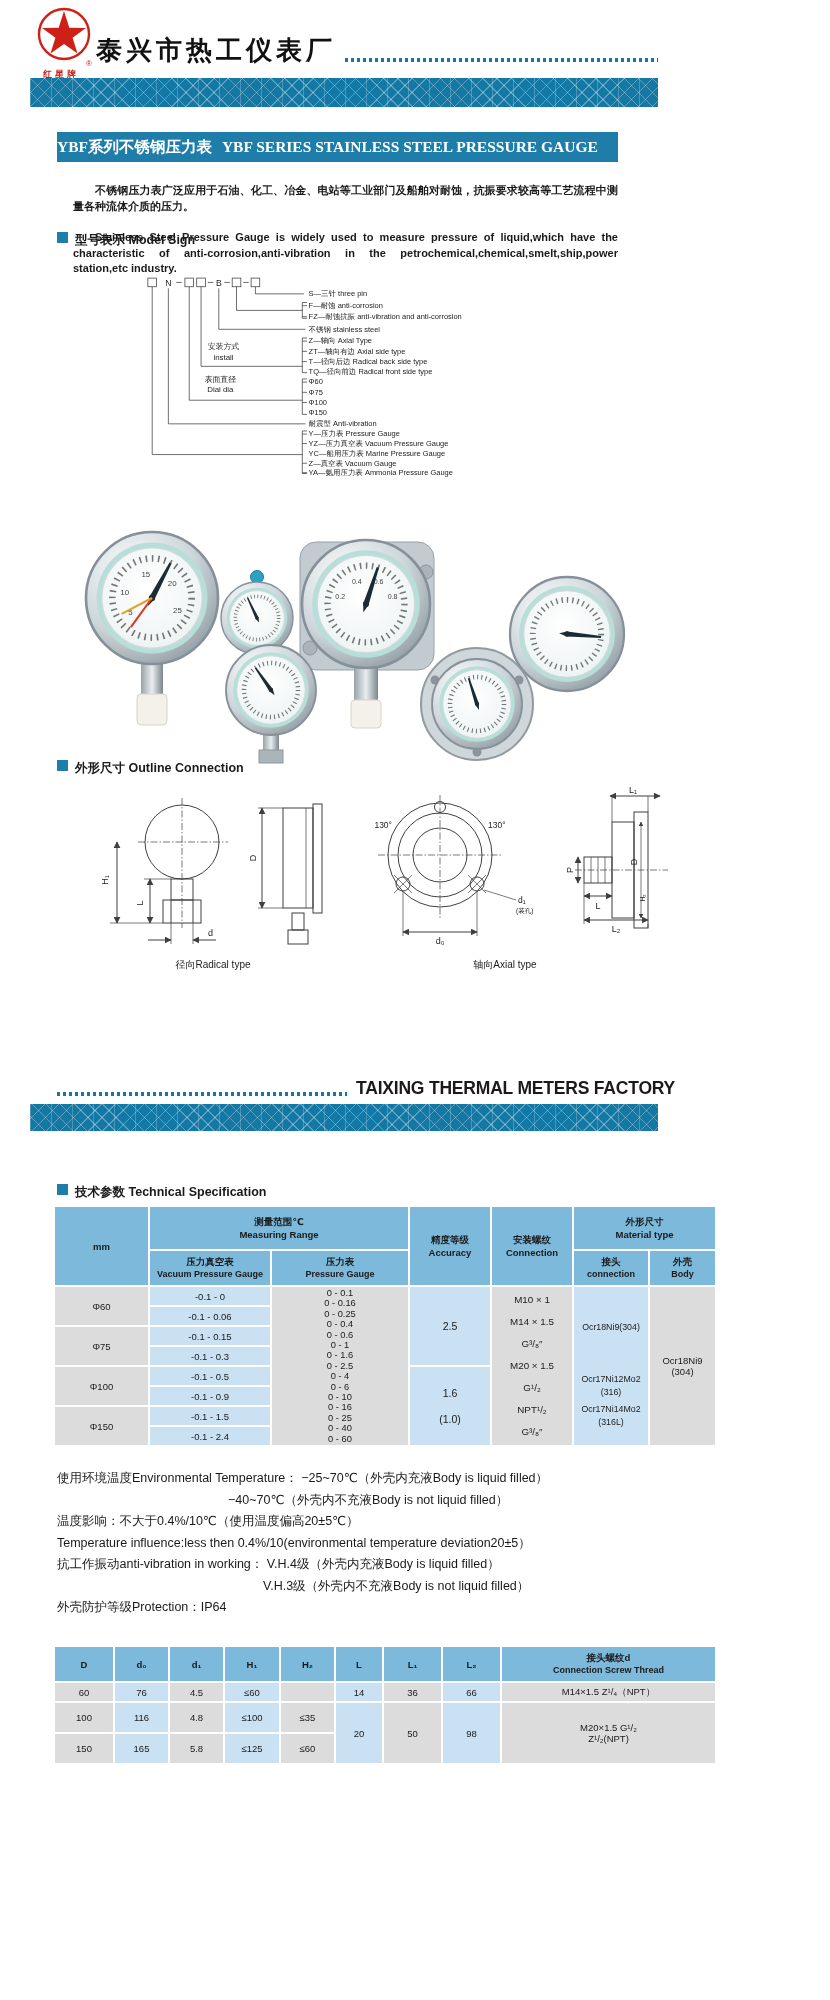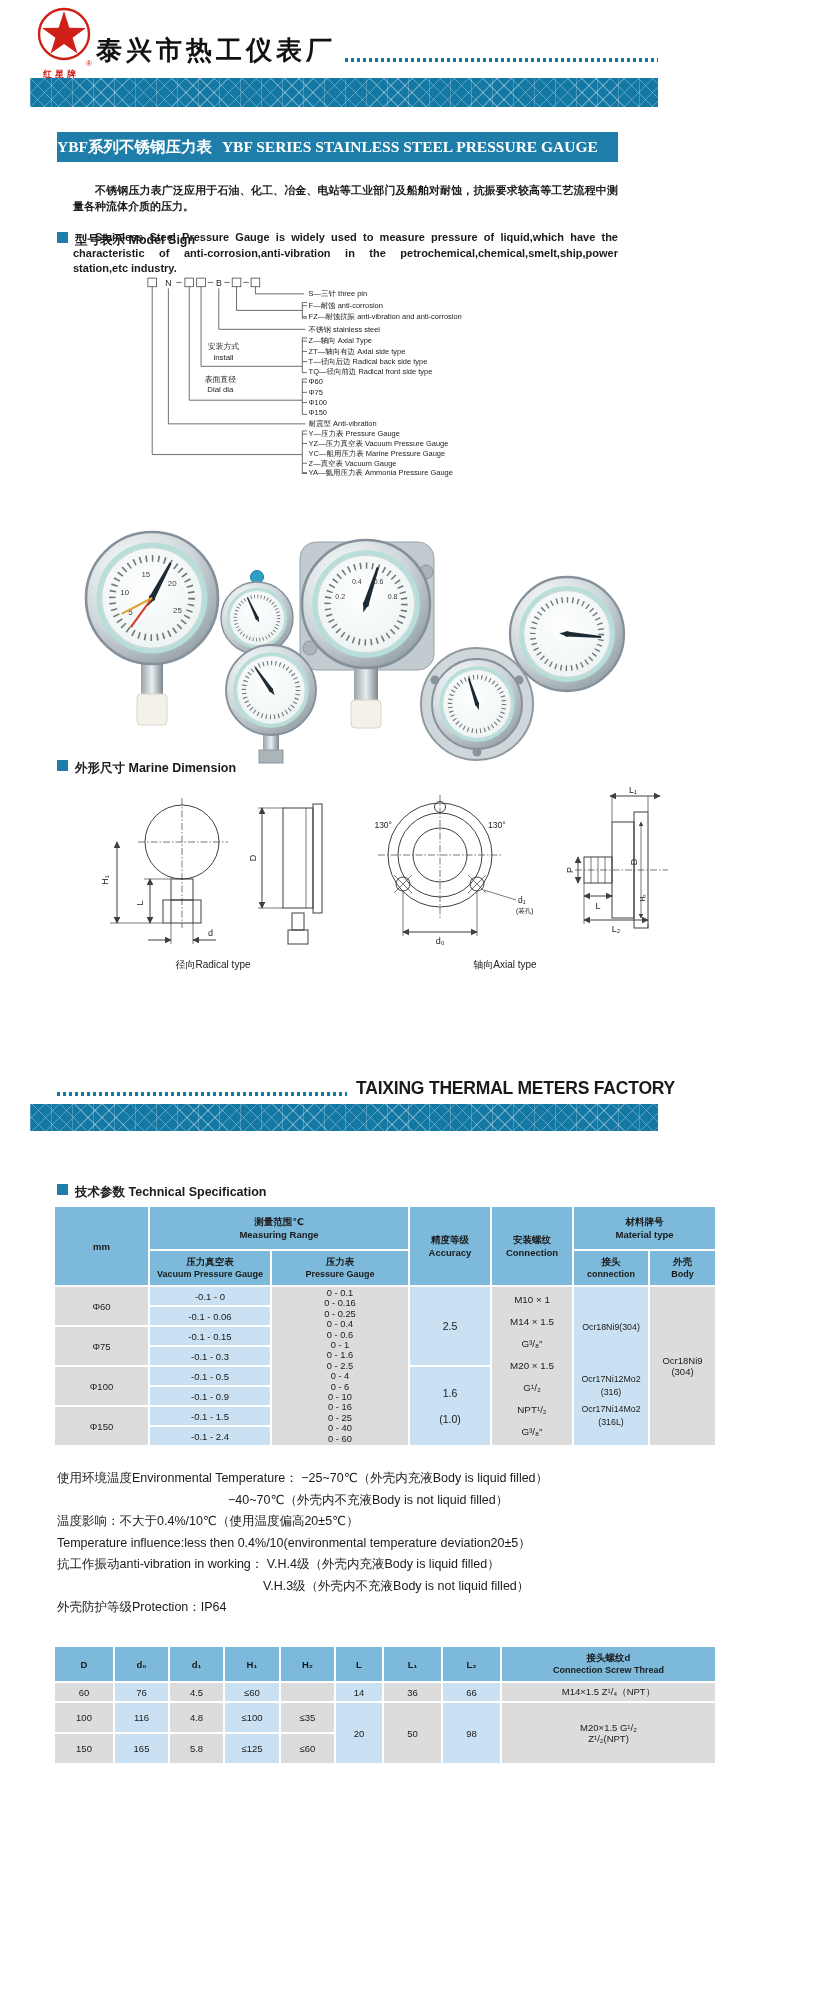--- a/index.html
+++ b/index.html
@@ -209,21 +209,21 @@
       <circle cx="519" cy="680" r="4.5" fill="#8a949a"></circle>
       <g transform="translate(477,704) scale(0.9)">
           <use href="#gbase"></use>
         <polygon points="0,7 2.2,0 0.9,-30 -0.9,-30 -2.2,0" fill="#1c2b33" transform="rotate(-18)"></polygon>
         </g>
     </g>
   </svg>
 
   <div class="abs sech" style="left:57px;top:760px">
     <span class="sq"></span>
-    <span>外形尺寸 Marine Dimension</span>
+    <span>外形尺寸 Outline Connection</span>
   </div>
 
   <svg class="abs" style="left:55px;top:780px" width="620" height="200" viewBox="55 780 620 200">
     <defs>
       <marker id="ar" viewBox="0 0 10 10" refX="9" refY="5" markerWidth="7" markerHeight="7" orient="auto-start-reverse">
         <path d="M0,0 L10,5 L0,10 z" fill="#3f3f3f"></path>
       </marker>
     </defs>
 
     <g stroke="#3f3f3f" stroke-width="1" fill="none">
@@ -339,21 +339,21 @@
       </td>
       <td class="hd" rowspan="2">
         <div>精度等级</div>
         <div>Accuracy</div>
       </td>
       <td class="hd" rowspan="2">
         <div>安装螺纹</div>
         <div>Connection</div>
       </td>
       <td class="hd" colspan="2">
-        <div>材料牌号</div>
+        <div>外形尺寸</div>
         <div>Material type</div>
       </td>
     </tr>
     <tr style="height:36px">
       <td class="hd">
         <div>压力真空表</div>
         <div style="font-size:9px">Vacuum Pressure Gauge</div>
       </td>
       <td class="hd">
         <div>压力表</div>

